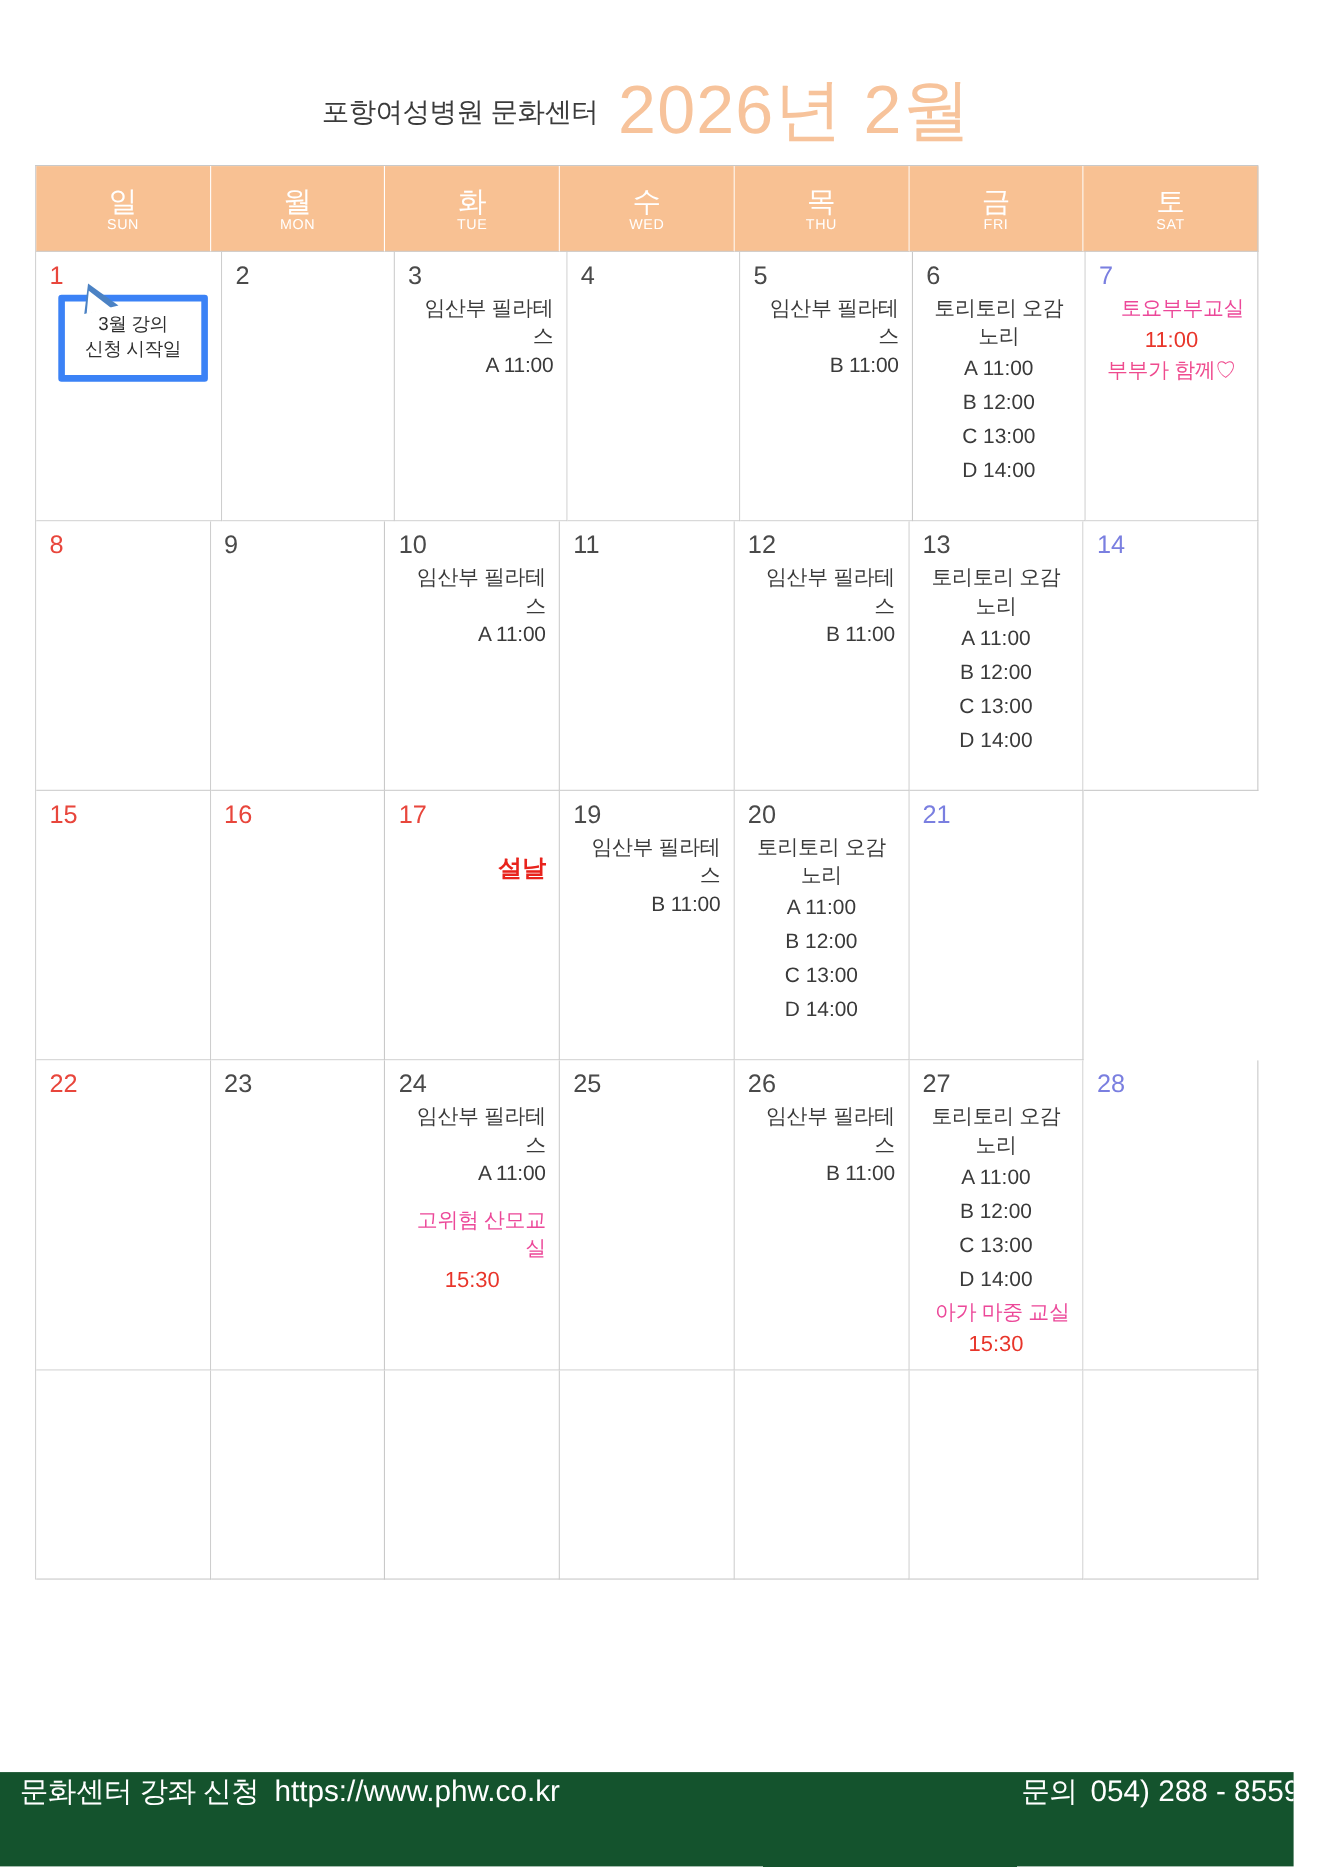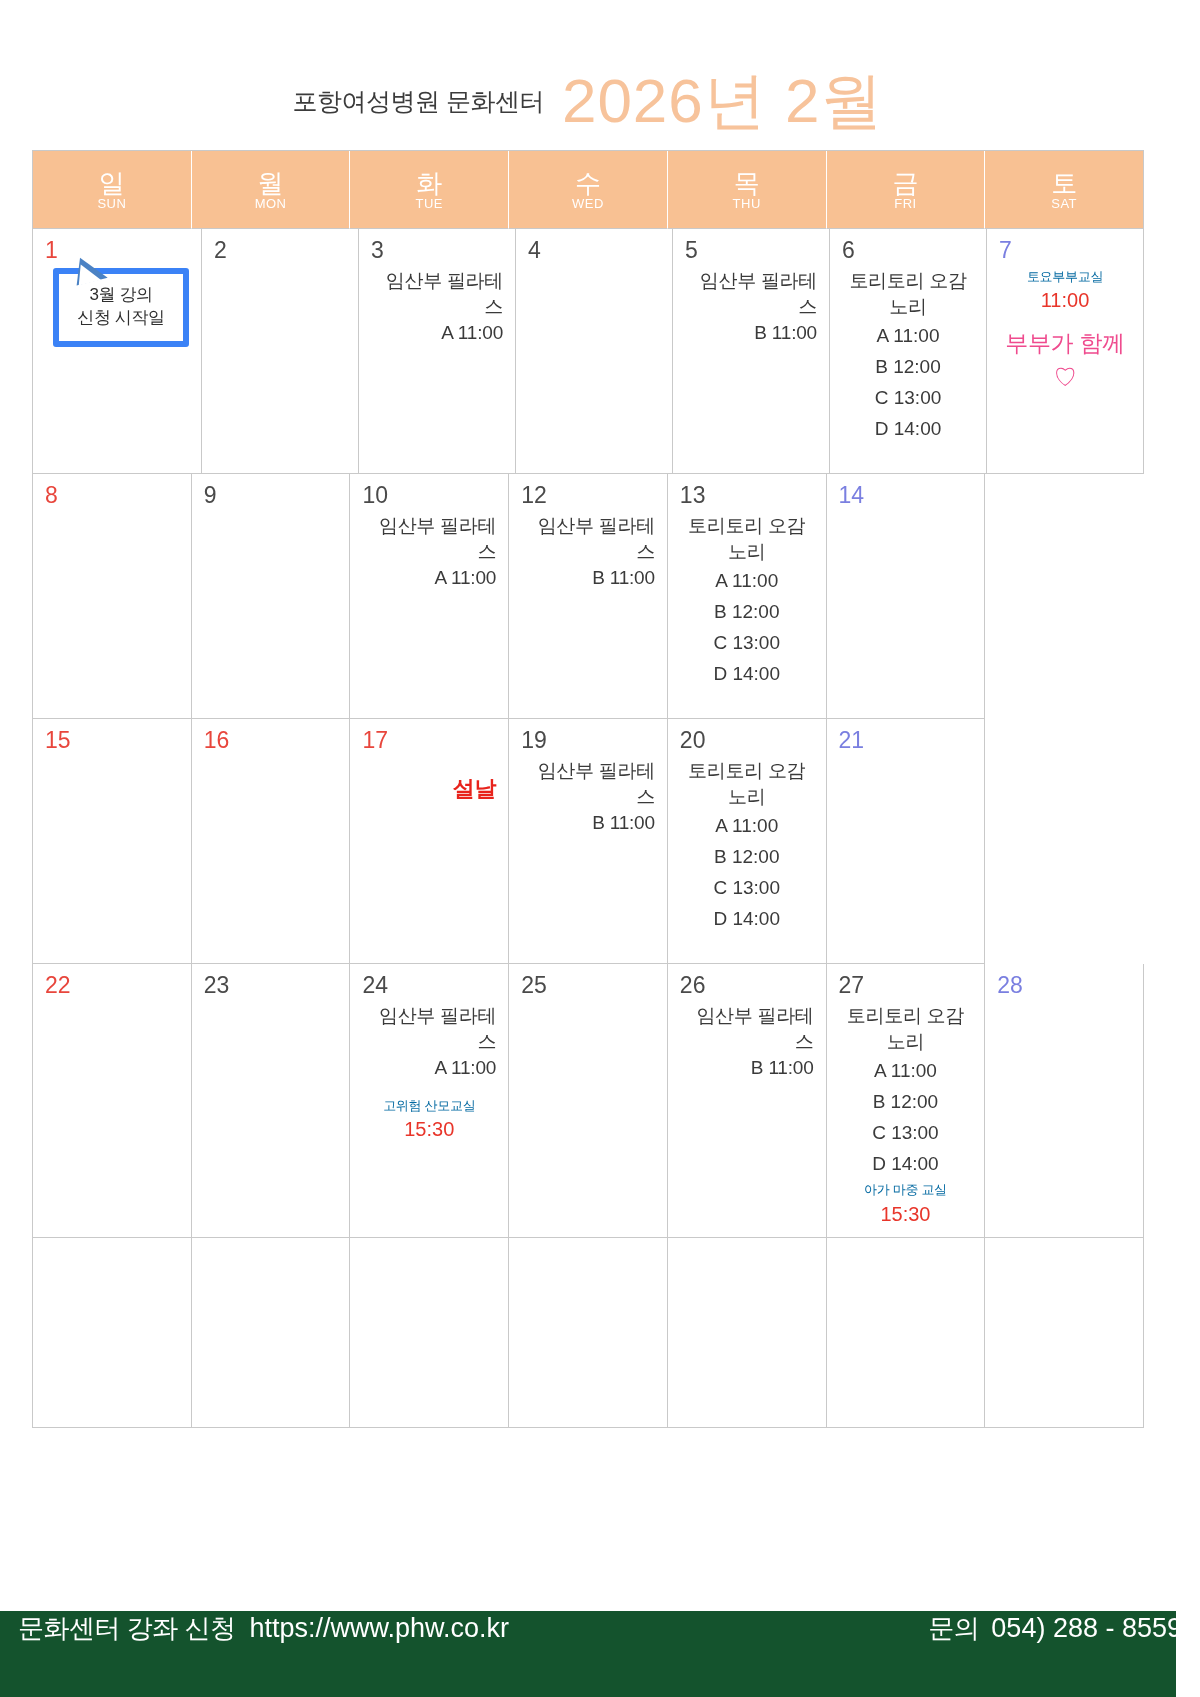--- a/index.html
+++ b/index.html
@@ -108,40 +108,39 @@
   }
   .slots { margin-top: 2px; }
   .slot {
     font-size: 19px;
     color: #3a3a3a;
     text-align: center;
     line-height: 1.62;
   }
 
   .ev-blue-title {
-    font-size: 13px;
-    color: #0369a1;
-    text-align: center;
+    font-size: 19px;
+    color: #ec4899;
+    text-align: right;
     line-height: 1.4;
     letter-spacing: -0.3px;
   }
   .ev-red-time {
     font-size: 20px;
     color: #e8352a;
     text-align: center;
     line-height: 1.45;
     font-weight: 500;
   }
   .ev-pink {
-    font-size: 23px;
+    font-size: 19px;
     color: #ef4b8e;
     text-align: center;
     line-height: 1.45;
     letter-spacing: -0.3px;
-    margin-top: 12px;
   }
   .holiday-label {
     font-size: 22px;
     color: #e8231c;
     text-align: right;
     font-weight: bold;
     margin-top: 22px;
     letter-spacing: -0.3px;
   }
 
@@ -320,20 +319,23 @@
         <div class="daynum">9</div>
       </div>
       <div class="day-cell">
         <div class="daynum">10</div>
         <div class="ev">
           <div class="ev-title">임산부 필라테스</div>
           <div class="ev-time">A 11:00</div>
         </div>
       </div>
       <div class="day-cell">
+        <div class="daynum">11</div>
+      </div>
+      <div class="day-cell">
         <div class="daynum">12</div>
         <div class="ev">
           <div class="ev-title">임산부 필라테스</div>
           <div class="ev-time">B 11:00</div>
         </div>
       </div>
       <div class="day-cell">
         <div class="daynum">13</div>
         <div class="ev">
           <div class="ev-title left">토리토리 오감노리</div>

